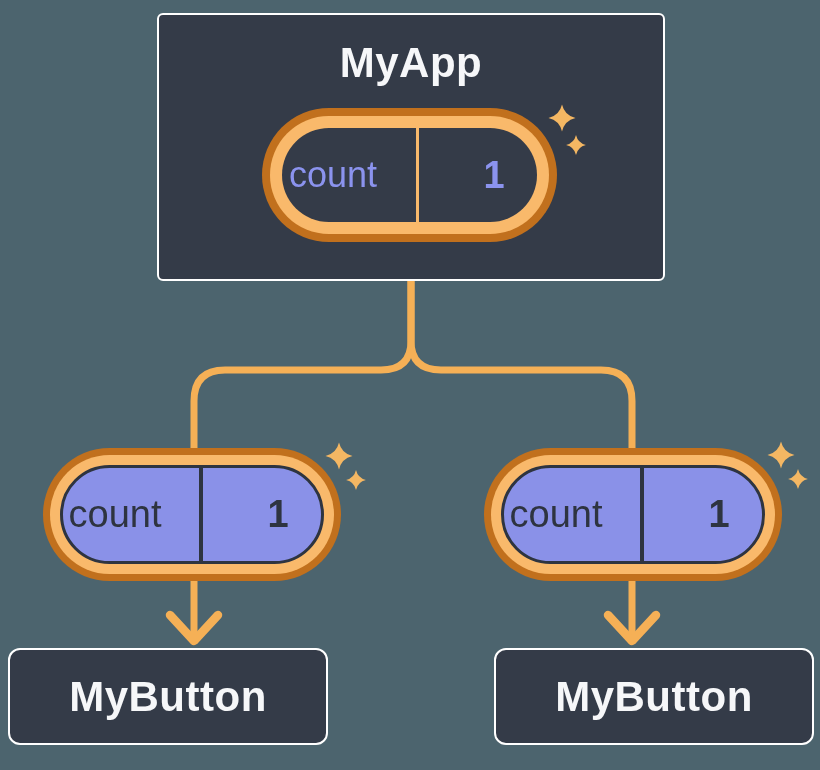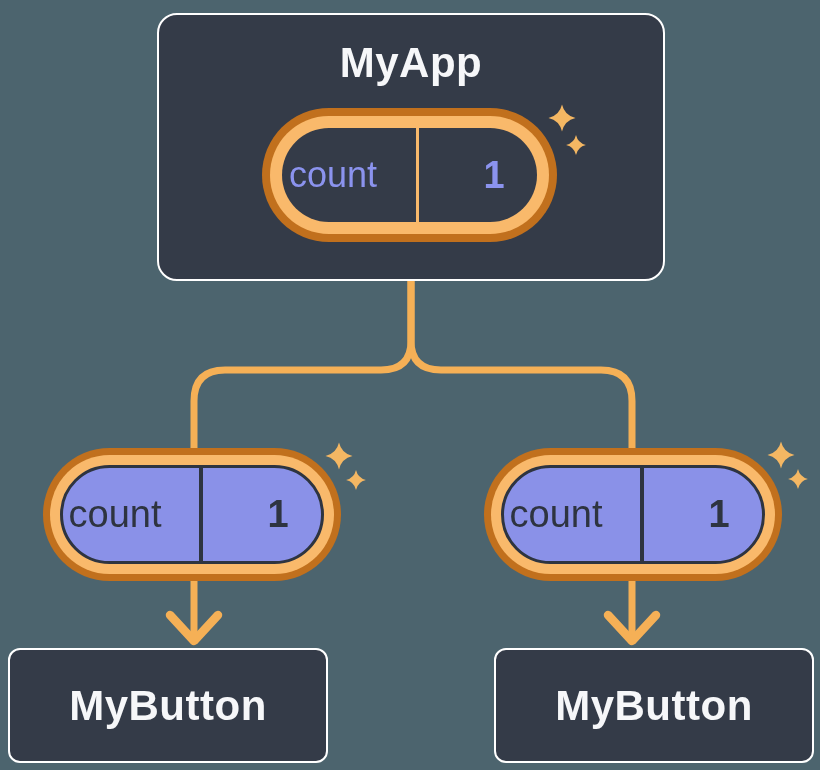--- a/index.html
+++ b/index.html
@@ -28,22 +28,22 @@
   }
   .arrowhead{
     fill:none;stroke:var(--connector-orange);stroke-width:8.5;
     stroke-linecap:round;stroke-linejoin:round;
   }
   .card{
     position:absolute;box-sizing:border-box;z-index:1;
     background:var(--card-background);
     border:2px solid var(--card-border);
   }
-  .card-root{left:157px;top:13px;width:508px;height:268px;border-radius:20px;}
-  .card-child{width:320px;height:115px;border-radius:12px;
+  .card-root{left:157px;top:13px;width:508px;height:268px;border-radius:6px;}
+  .card-child{width:320px;height:97px;border-radius:12px;
     display:flex;align-items:center;justify-content:center;}
   .card-child-left{left:8px;top:648px;}
   .card-child-right{left:494px;top:648px;}
   .card-title{
     color:var(--card-text);font-size:42px;font-weight:600;
     text-align:center;letter-spacing:0.5px;
   }
   .card-root .card-title{margin-top:24px;}
   .pill{
     position:absolute;box-sizing:border-box;z-index:2;

